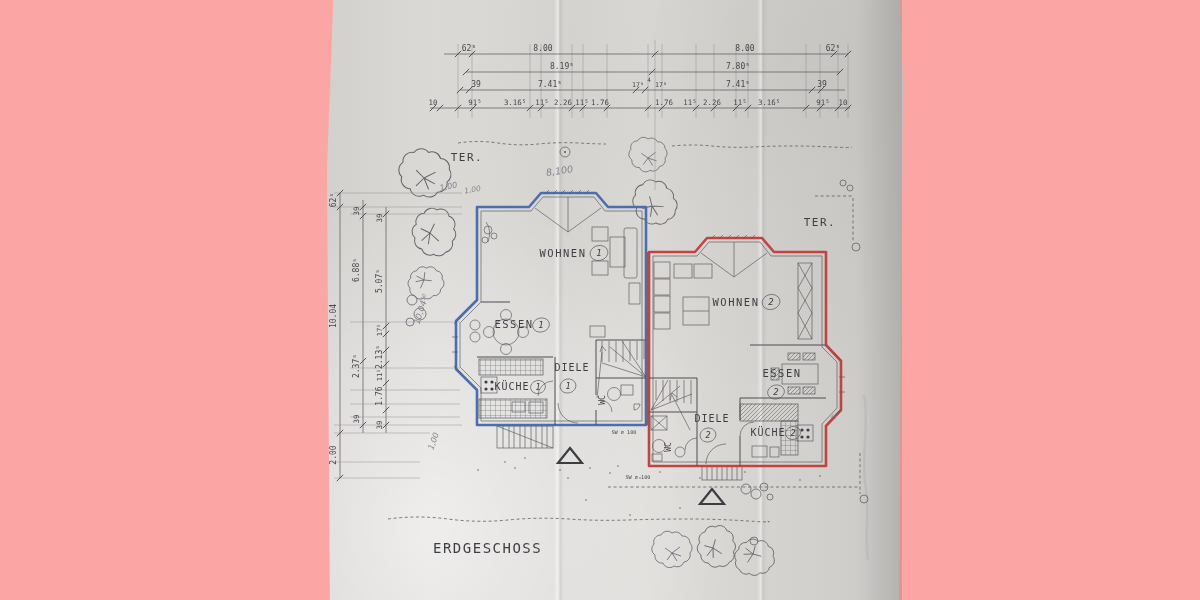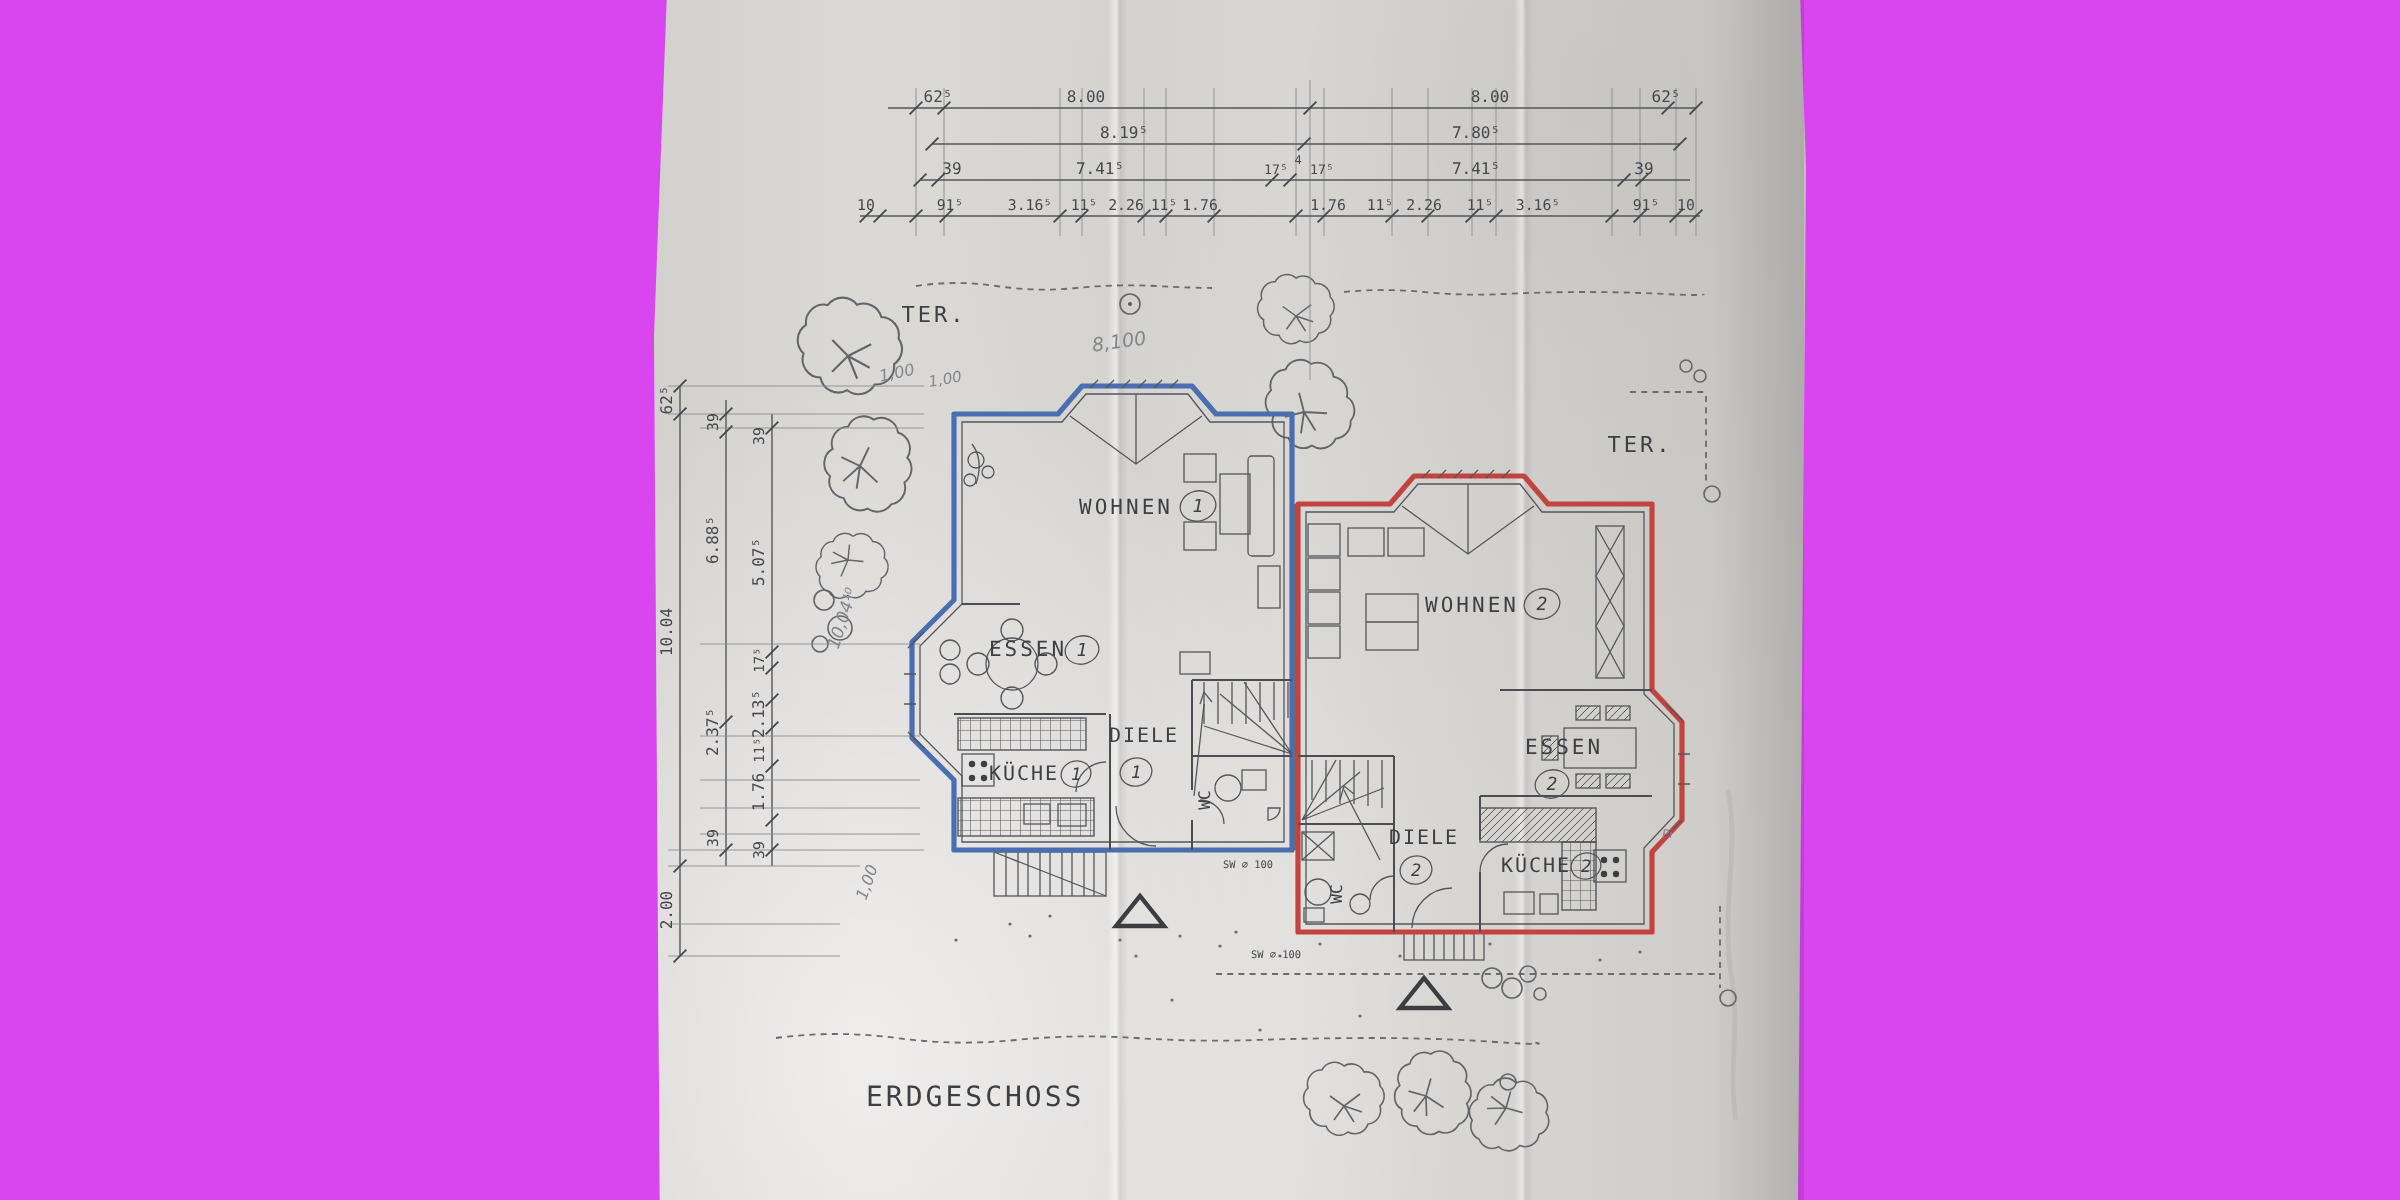--- a/index.html
+++ b/index.html
@@ -1,16 +1,16 @@
 <!DOCTYPE html>
 <html><head>
 <meta charset="utf-8">
 <style>
   html,body{margin:0;padding:0;background:#fcfcfb;}
-  .stage{position:relative;width:1200px;height:600px;overflow:hidden;background:#d946ef;
+  .stage{position:relative;width:1200px;height:600px;overflow:hidden;background:#fca5a5;
          font-family:"DejaVu Sans",sans-serif;}
   .paper{position:absolute;left:327px;top:0;width:576px;height:600px;
          background:
            radial-gradient(ellipse at 18% 88%, rgba(255,255,255,.55), rgba(255,255,255,0) 45%),
            radial-gradient(ellipse at 80% 10%, rgba(0,0,0,.05), rgba(0,0,0,0) 50%),
            linear-gradient(90deg,#d3d1ce 0%,#dbd9d6 18%,#d8d6d3 42%,#dedcd9 55%,#d6d4d1 75%,#cfcdca 92%,#c9c7c4 100%);
          clip-path:polygon(1.1% 0%,99.5% 0%,100% 14%,99.3% 100%,0.5% 100%,0% 28%);
          box-shadow:0 0 6px rgba(0,0,0,.12);}
   .crease{position:absolute;top:0;height:600px;width:10px;pointer-events:none;}
   .crease.c1{left:554px;background:linear-gradient(90deg,rgba(0,0,0,0),rgba(255,255,255,.5) 40%,rgba(0,0,0,.07) 60%,rgba(0,0,0,0));}

